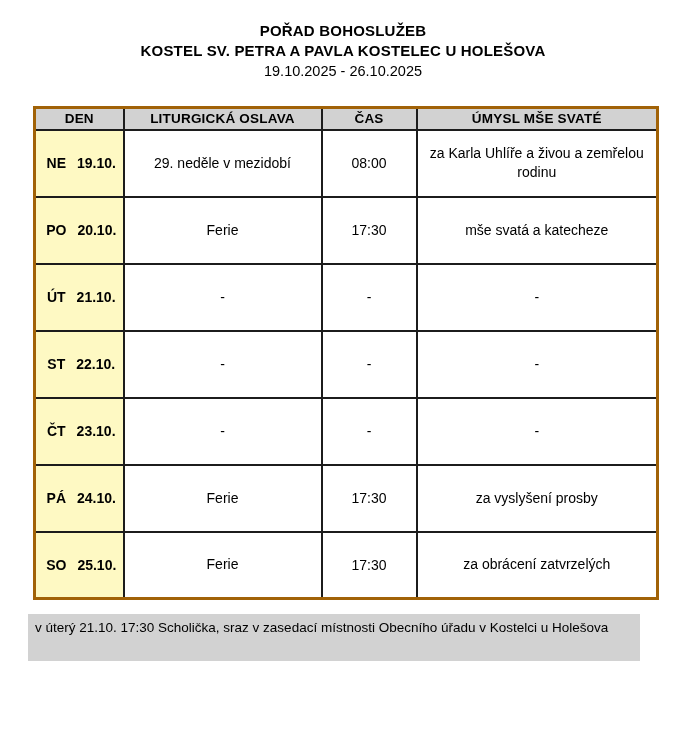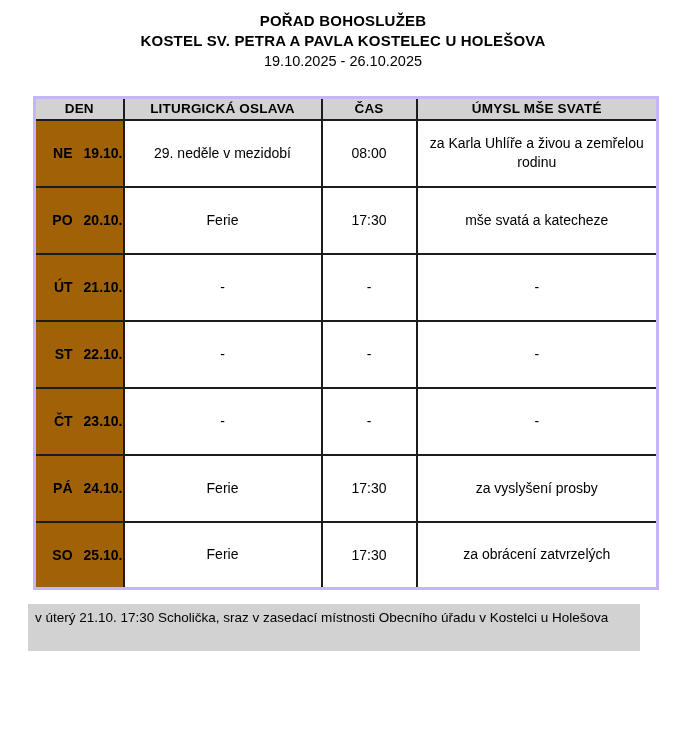--- a/index.html
+++ b/index.html
@@ -5,41 +5,41 @@
   * { margin: 0; padding: 0; box-sizing: border-box; }
   html, body {
     width: 686px;
     background: #ffffff;
     font-family: "Liberation Sans", sans-serif;
     color: #000000;
   }
   body { height: 743px; overflow: hidden; }
 
   .header-block {
-    padding-top: 11px;
+    padding-top: 21px;
     text-align: center;
   }
   .title-line {
     font-size: 15px;
     font-weight: bold;
     line-height: 20px;
     letter-spacing: 0.2px;
   }
   .date-line {
     font-size: 14.5px;
     font-weight: normal;
     line-height: 20px;
   }
 
   .schedule-table {
     border-collapse: collapse;
     table-layout: fixed;
     width: 623px;
     margin: 25px 0 0 33px;
-    border: 3px solid #c4b5fd;
+    border: 3px solid #a16207;
   }
   .schedule-table th,
   .schedule-table td {
     border: 2px solid #1c1c1c;
     vertical-align: middle;
   }
   .schedule-table th {
     background: #d2d2d2;
     font-size: 13.5px;
     font-weight: bold;
@@ -47,22 +47,22 @@
     text-align: center;
     letter-spacing: 0.2px;
   }
   .schedule-table td {
     height: 67px;
     font-size: 14px;
     text-align: center;
     background: #ffffff;
   }
   td.day-cell {
-    background: #a16207;
-    text-align: right;
+    background: #fef9c3;
+    text-align: center;
     padding-left: 4px;
     font-weight: bold;
     white-space: nowrap;
   }
   td.day-cell .day-date { margin-left: 11px; }
   td.cell-celebration { padding: 3px 12px; line-height: 19px; }
   td.cell-time { padding: 0 16px; }
   td.cell-intention { padding: 0 9px; line-height: 19px; }
 
   .footer-note {

